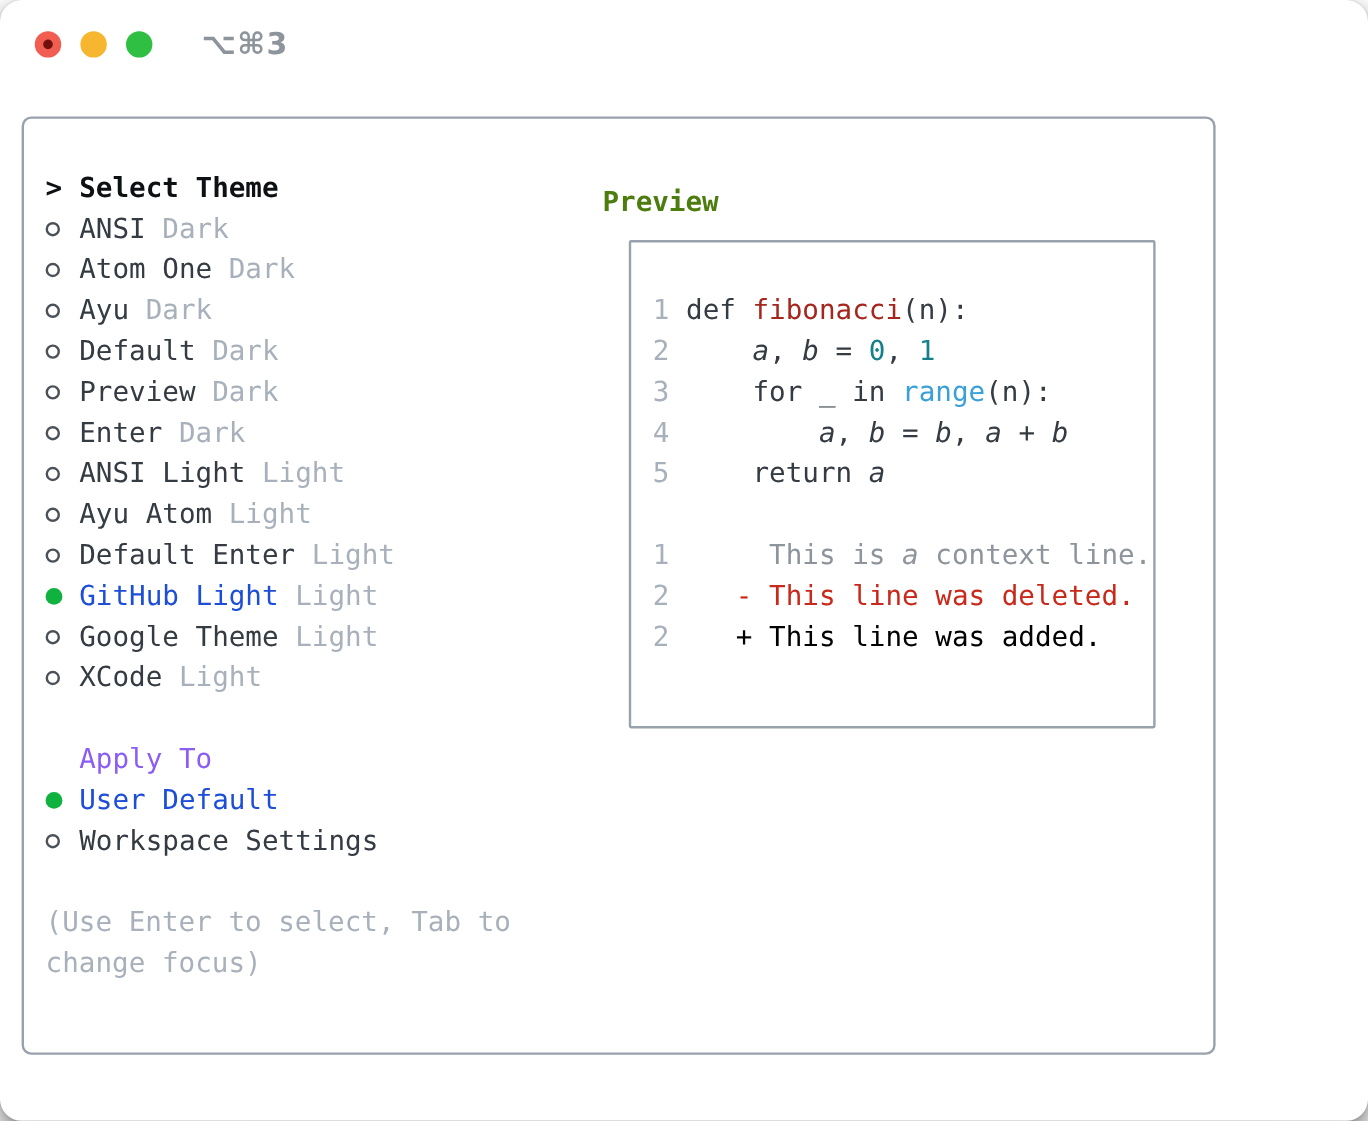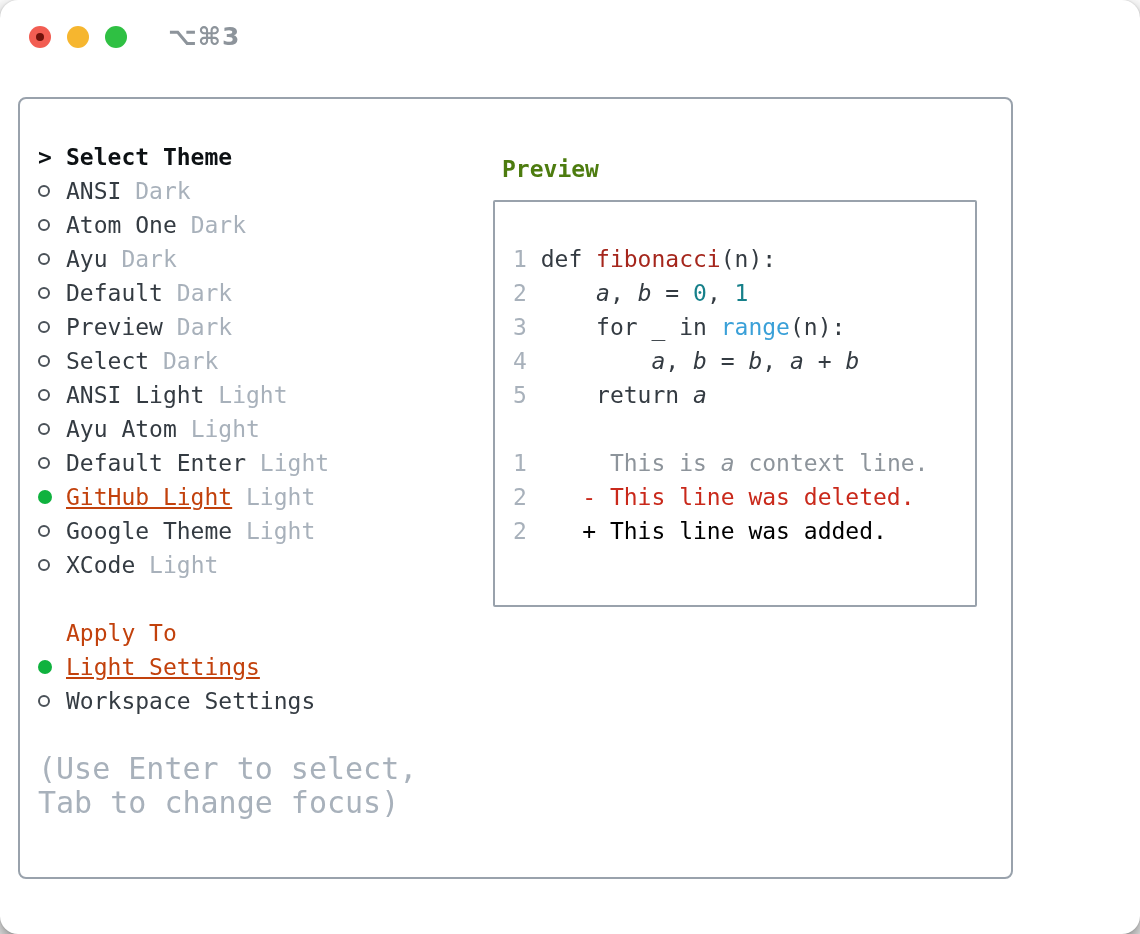--- a/index.html
+++ b/index.html
@@ -99,47 +99,47 @@
   }
   .cursor {
     font-weight: bold;
     color: #0d1114;
   }
   .ttl {
     font-weight: bold;
     color: #0d1114;
   }
   .ttl2 {
-    color: #c2410c;
+    color: #8b5cf6;
   }
   .name { color: #343b42; }
-  .sel .name { color: #c2410c; text-decoration: underline; }
+  .sel .name { color: #1d4ed8; }
   .kind { color: #a8b1bb; margin-left: 1ch; }
   .gap-row { height: 34px; }
   .hint {
     width: 440px;
     color: #a8b1bb;
-    font-size: 30px;
+    font-size: 23px;
     line-height: 34px;
   }
 
   
   .preview-title {
     position: absolute;
     left: 502px; top: 140px;
     font-size: 23px;
     line-height: 34px;
     font-weight: bold;
     color: #4d7c0f;
     margin-top: 12px;
   }
   .preview-box {
     position: absolute;
-    left: 493px; top: 200px;
-    width: 484px; height: 407px;
+    left: 524px; top: 200px;
+    width: 439px; height: 407px;
     border: 2px solid #99a2ac;
     border-radius: 2px;
     background: #ffffff;
     box-sizing: border-box;
   }
   .code {
     position: absolute;
     left: 18px; top: 40px;
     font-size: 23px;
     line-height: 34px;
@@ -183,35 +183,35 @@
     <div class="row">
       <span class="marker cursor">&gt;</span>
       <span class="ttl">Select Theme</span>
     </div>
     <div id="theme-list">
         <div class="row"><span class="marker"><span class="circle"></span></span><span class="name">ANSI</span><span class="kind">Dark</span></div>
         <div class="row"><span class="marker"><span class="circle"></span></span><span class="name">Atom One</span><span class="kind">Dark</span></div>
         <div class="row"><span class="marker"><span class="circle"></span></span><span class="name">Ayu</span><span class="kind">Dark</span></div>
         <div class="row"><span class="marker"><span class="circle"></span></span><span class="name">Default</span><span class="kind">Dark</span></div>
         <div class="row"><span class="marker"><span class="circle"></span></span><span class="name">Preview</span><span class="kind">Dark</span></div>
-        <div class="row"><span class="marker"><span class="circle"></span></span><span class="name">Select</span><span class="kind">Dark</span></div>
+        <div class="row"><span class="marker"><span class="circle"></span></span><span class="name">Enter</span><span class="kind">Dark</span></div>
         <div class="row"><span class="marker"><span class="circle"></span></span><span class="name">ANSI Light</span><span class="kind">Light</span></div>
         <div class="row"><span class="marker"><span class="circle"></span></span><span class="name">Ayu Atom</span><span class="kind">Light</span></div>
         <div class="row"><span class="marker"><span class="circle"></span></span><span class="name">Default Enter</span><span class="kind">Light</span></div>
         <div class="row sel"><span class="marker"><span class="circle"></span></span><span class="name">GitHub Light</span><span class="kind">Light</span></div>
         <div class="row"><span class="marker"><span class="circle"></span></span><span class="name">Google Theme</span><span class="kind">Light</span></div>
         <div class="row"><span class="marker"><span class="circle"></span></span><span class="name">XCode</span><span class="kind">Light</span></div>
       </div>
     <div class="gap-row"></div>
     <div class="row">
       <span class="marker"></span>
       <span class="ttl2">Apply To</span>
     </div>
     <div id="apply-list">
-        <div class="row sel"><span class="marker"><span class="circle"></span></span><span class="name">Light Settings</span></div>
+        <div class="row sel"><span class="marker"><span class="circle"></span></span><span class="name">User Default</span></div>
         <div class="row"><span class="marker"><span class="circle"></span></span><span class="name">Workspace Settings</span></div>
       </div>
     <div class="gap-row"></div>
     <div class="hint">(Use Enter to select, Tab to change focus)</div>
   </div>
 
   <div class="preview-title">Preview</div>
 
   <div class="preview-box">
     <div class="code" id="code"><div class="cline"><span class="gut">1</span><span class="s-t">def </span><span class="s-fn">fibonacci</span><span class="s-t">(n):</span></div><div class="cline"><span class="gut">2</span><span class="s-t">    </span><span class="s-v">a</span><span class="s-t">, </span><span class="s-v">b</span><span class="s-t"> = </span><span class="s-n">0</span><span class="s-t">, </span><span class="s-n">1</span></div><div class="cline"><span class="gut">3</span><span class="s-t">    for _ in </span><span class="s-c">range</span><span class="s-t">(n):</span></div><div class="cline"><span class="gut">4</span><span class="s-t">        </span><span class="s-v">a</span><span class="s-t">, </span><span class="s-v">b</span><span class="s-t"> = </span><span class="s-v">b</span><span class="s-t">, </span><span class="s-v">a</span><span class="s-t"> + </span><span class="s-v">b</span></div><div class="cline"><span class="gut">5</span><span class="s-t">    return </span><span class="s-v">a</span></div><div class="cline"><span class="gut"></span></div><div class="cline"><span class="gut">1</span><span class="s-ctx">     This is </span><span class="s-ctxv">a</span><span class="s-ctx"> context line.</span></div><div class="cline"><span class="gut">2</span><span class="s-del">   - This line was deleted.</span></div><div class="cline"><span class="gut">2</span><span class="s-add">   + This line was added.</span></div></div>

